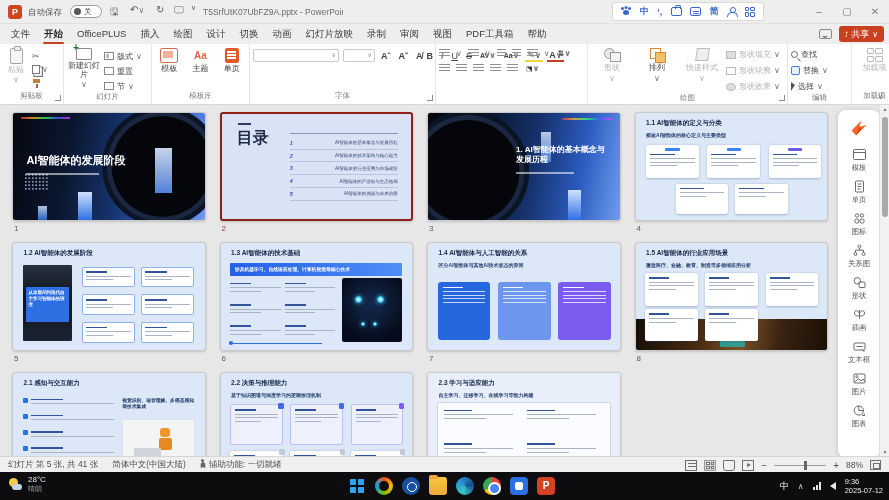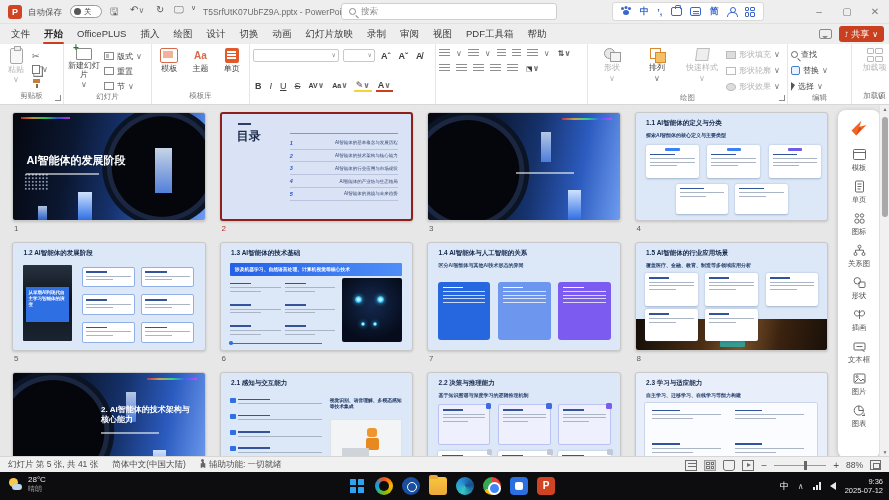--- a/index.html
+++ b/index.html
@@ -111,21 +111,21 @@
 .chip{height:2.5px;border-radius:1px;width:32%;margin:0 auto 3px}
 .c-blue{background:#3b82f6}.c-purple{background:#6d5ce7}.c-gray{background:#c2c8d6}
 .dark{background:linear-gradient(100deg,#05070f,#0b1730 30%,#16336e 55%,#2c5cc0 78%,#6f9cf0)}
 .wheel{position:absolute;border-radius:50%;background:radial-gradient(circle,#04060c 0 52%,#1b2740 53% 57%,#0b1425 58% 62%,rgba(10,18,36,0) 63%)}
 .rstrip{position:absolute;height:2px;width:26%;background:linear-gradient(90deg,#e33,#fb3,#3f6,#36f,#f3f);opacity:.75;z-index:2}
 .wbar{position:absolute;background:linear-gradient(to top,#2f6fe4,#cfe2ff);z-index:2}
 .wbar2{position:absolute;background:linear-gradient(to bottom,#dcebff,#5b8df0);z-index:2}
 .cv-title{position:absolute;color:#fff;font-weight:bold;z-index:3}
 .wsub{position:absolute;background:rgba(255,255,255,.55);height:2px;z-index:3}
 .dots{position:absolute;background-image:radial-gradient(#cfe0ff .6px,transparent .7px);background-size:3.5px 3.5px;opacity:.8;z-index:2}
-.toc-title{position:absolute;left:8%;top:13%;font-size:12px;font-weight:bold;color:#1b2947}
+.toc-title{position:absolute;left:8%;top:13%;font-size:16px;font-weight:bold;color:#1b2947}
 .toc-bar{position:absolute;left:8.5%;top:9%;width:13px;height:1.5px;background:#2c3c66}
 .toc-list{position:absolute;left:36%;right:7%;top:18%}
 .toc-top{height:1px;background:#8a97bb;margin-bottom:3px}
 .toc-row{display:flex;align-items:center;height:12.8px;border-bottom:1px solid #b9c3de}
 .toc-num{font-size:5.5px;font-weight:bold;font-style:italic;color:#2f55c9}
 .toc-text{margin-left:auto;font-size:4.5px;color:#33436e;white-space:nowrap}
 .tlimg{position:absolute;left:5%;top:21%;width:26%;height:71%;background:linear-gradient(#27313e,#0d141d 45%,#1a2430);border-radius:1px;z-index:2}
 .tlpanel{position:absolute;left:6%;right:6%;top:28%;height:46%;background:#2f6fe4;color:#fff;font-size:4.5px;font-weight:bold;padding:3px;line-height:6px}
 .obox{position:absolute;background:#fff;border:1px solid #8fb0e8;border-radius:2px;padding:2.5px 3px;z-index:2}
 .banner{position:absolute;left:5%;top:19%;width:90%;height:11.5%;background:linear-gradient(90deg,#2460e8,#4f8ef8);border-radius:1px;color:#fff;font-size:4.8px;font-weight:bold;display:flex;align-items:center;padding-left:2.5%;z-index:3;white-space:nowrap}
@@ -201,42 +201,38 @@
 .tbi-app{background:#2b6fe0}
 .tbi-app::after{content:"";position:absolute;left:5px;top:5px;width:8px;height:8px;background:#fff;border-radius:2px}
 .tbi-pp{background:#d04423}
 .tbi-pp::after{content:"P";position:absolute;left:0;top:0;width:18px;text-align:center;line-height:18px;color:#fff;font-weight:bold;font-size:10px}
 #tb-right{position:absolute;right:6px;top:0;height:28px;display:flex;align-items:center;gap:9px}
 #tb-ime{color:#fff;font-size:9px}
 #tb-caret{color:#ccc;font-size:8px}
 .ic-net{display:flex;align-items:flex-end;gap:1px;height:8px}
 .ic-net i{width:2px;background:#e8e8e8}
 .ic-vol{width:0;height:0;border-right:6px solid #e8e8e8;border-top:4px solid transparent;border-bottom:4px solid transparent}
-#tb-clock{text-align:right;color:#e9e9e9;font-size:7.5px;line-height:9.5px}
+#tb-clock{color:#e9e9e9;font-size:7.5px;line-height:9.5px}
 </style>
 </head>
 <body>
 
 <div id="titlebar">
   <div id="pplogo">P</div>
   <span id="autosave">自动保存</span>
   <div id="as-toggle">
     <span id="as-dot"></span>
     <span id="as-state">关</span>
   </div>
   <span class="tb-ic" style="left:110px">🖫</span>
   <span class="tb-ic" style="left:130px">↶<span class="chev">∨</span></span>
   <span class="tb-ic" style="left:156px">↻</span>
   <span class="tb-ic" style="left:174px">🖵</span>
   <span class="tb-ic" style="left:191px;font-size:7px">∨</span>
   <span id="filename">T5SrfUtK07UbFZ9A.pptx - PowerPoint</span>
-  <div id="searchbox">
-    <span class="mag"></span>
-    <span id="search-text">搜索</span>
-  </div>
   <div id="imebar">
     <span class="ime-paw"></span>
     <span class="ime-g">中</span>
     <span class="ime-g">’,</span>
     <span class="ime-sq case"></span>
     <span class="ime-sq kb"></span>
     <span class="ime-g">简</span>
     <span class="ime-person"></span>
     <span class="ime-grid">
         <i></i>
@@ -335,39 +331,40 @@
           <span>主题</span>
         </div>
       <div class="bigbtn" style="width:28px">
           <span class="ic-page"></span>
           <span>单页</span>
         </div>
     </div>
     <div class="rlabel"><span>模板库</span></div>
   </div>
   <div class="rgroup" style="width:186px">
-    <div class="rbody" style="flex-direction:column;gap:15px;width:100%">
+    <div class="rbody" style="flex-direction:row;gap:0;width:100%">
       <div class="frow">
         <span class="combo" style="width:86px"></span>
         <span class="combo" style="width:32px"></span>
         <span class="fgl">Aˆ</span>
         <span class="fgl">Aˇ</span>
         <span class="fgl">A̸</span>
       </div>
       <div class="frow">
         <span class="fgl" style="font-weight:bold">B</span>
         <span class="fgl" style="font-style:italic;font-weight:normal">I</span>
         <span class="fgl" style="text-decoration:underline;font-weight:normal">U</span>
         <span class="fgl" style="text-decoration:line-through;font-weight:normal">S</span>
         <span class="fgl" style="font-size:7px">AV<span class="chev">∨</span></span>
         <span class="fgl" style="font-size:7px">Aa<span class="chev">∨</span></span>
         <span class="fgl" style="border-bottom:2.5px solid #f3d23a">✎<span class="chev">∨</span></span>
         <span class="fgl" style="border-bottom:2.5px solid #c8401f">A<span class="chev">∨</span></span>
       </div>
     </div>
+    <div class="rlabel"><span>字体</span><span class="launch"></span></div>
   </div>
   <div class="rgroup" style="width:152px">
     <div class="rbody" style="flex-direction:column;gap:4px;width:100%">
       <div class="frow" style="gap:6px;height:11px">
         <span class="ic-lines"></span>
           <span class="chev">∨</span>
         <span class="ic-lines"></span>
           <span class="chev">∨</span>
         <span class="ic-lines c"></span>
         <span class="ic-lines c"></span>
@@ -503,20 +500,21 @@
           </div>
         </div>
         <div class="snum sel">2</div>
       </div>
       <div class="cell">
         <div class="thumb dark">
           <div class="wheel" style="left: -16%; top: -8%; width: 74%; height: 126%;"></div>
           <div class="rstrip" style="right: 4%; top: 5%;"></div>
           <div class="wbar" style="right: 20%; bottom: 0px; width: 7%; height: 28%;"></div>
           <div class="wbar2" style="right: 36%; top: 18%; width: 5%; height: 28%; opacity: 0.8;"></div>
+          <div class="cv-title" style="left: 46%; top: 30%; width: 50%; font-size: 8px; line-height: 10px; white-space: normal;">1. AI智能体的基本概念与发展历程</div>
           <div class="wsub" style="left: 46%; top: 55%; width: 30%;"></div>
         </div>
         <div class="snum">3</div>
       </div>
       <div class="cell">
         <div class="thumb lightbg">
           <div class="s-title">1.1 AI智能体的定义与分类</div>
           <div class="s-sub">探索AI智能体的核心定义与主要类型</div>
           <div class="wcard" style="left: 5.5%; top: 30%; width: 27.5%; height: 31%;">
             <div class="chip c-blue"></div>
@@ -693,30 +691,20 @@
             <div class="ln"></div>
             <div class="ln" style="width: 60%;"></div>
           </div>
           <div class="wcard" style="left: 36.5%; top: 62%; width: 27.5%; height: 30%;">
             <div class="lnt" style="width: 45%;"></div>
             <div class="ln"></div>
             <div class="ln" style="width: 60%;"></div>
           </div>
         </div>
         <div class="snum">8</div>
-      </div>
-      <div class="cell">
-        <div class="thumb dark">
-          <div class="wheel" style="left: -16%; top: -8%; width: 74%; height: 126%;"></div>
-          <div class="rstrip" style="right: 4%; top: 5%;"></div>
-          <div class="wbar" style="right: 20%; bottom: 0px; width: 7%; height: 28%;"></div>
-          <div class="wbar2" style="right: 36%; top: 18%; width: 5%; height: 28%; opacity: 0.8;"></div>
-          <div class="cv-title" style="left: 46%; top: 30%; width: 50%; font-size: 8px; line-height: 10px; white-space: normal;">2. AI智能体的技术架构与核心能力</div>
-          <div class="wsub" style="left: 46%; top: 55%; width: 30%;"></div>
-        </div>
       </div>
       <div class="cell">
         <div class="thumb lightbg">
           <div class="s-title">2.1 感知与交互能力</div>
           <div style="position: absolute; left: 5%; top: 23%; width: 48%; height: 12%;">
             <div class="nchip"></div>
             <div style="position: absolute; left: 9%; top: 0px; right: 0px;">
               <div class="lnt" style="width: 38%;"></div>
               <div class="ln"></div>
             </div>

